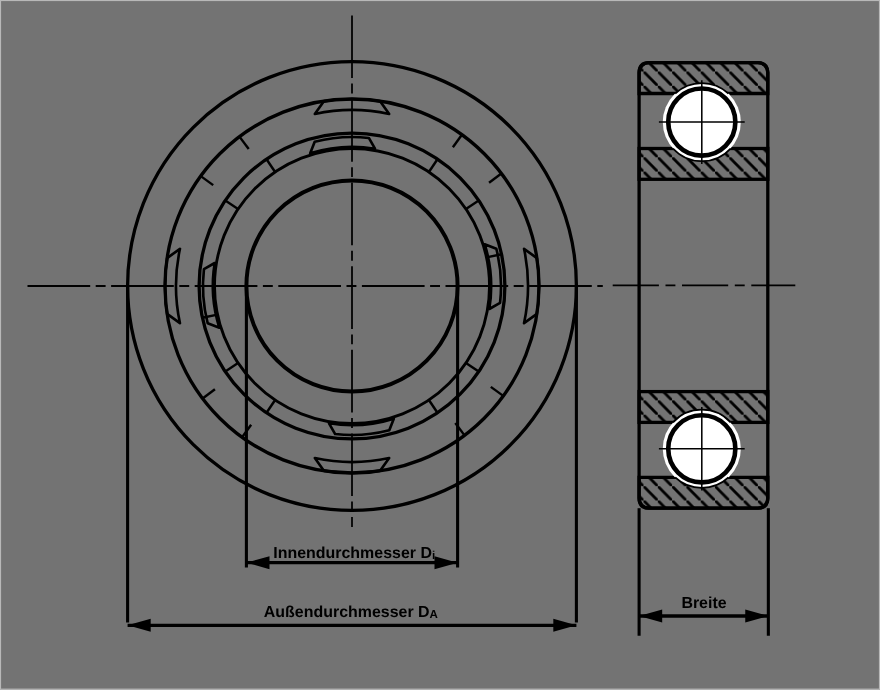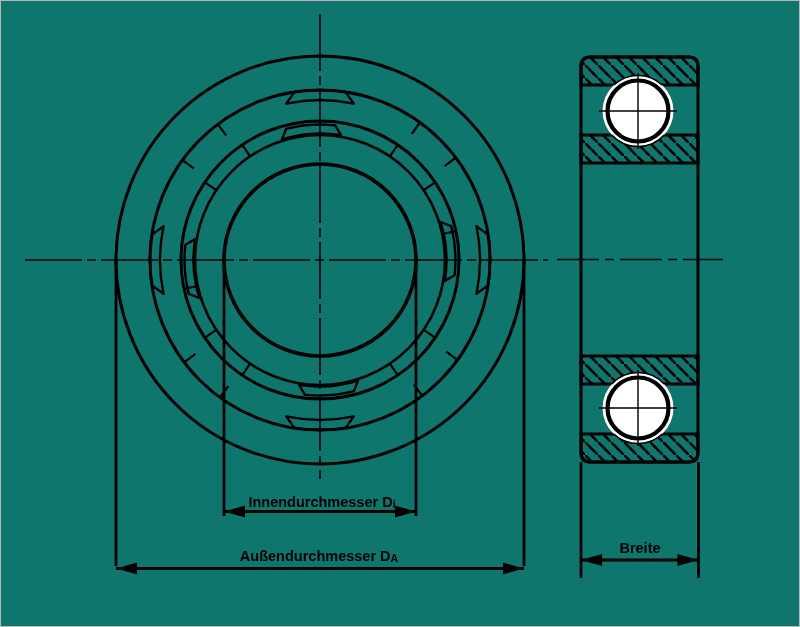--- a/index.html
+++ b/index.html
@@ -1,16 +1,16 @@
 <!DOCTYPE html>
 <html><head>
 <meta charset="utf-8">
 <style>
   html,body{margin:0;padding:0;background:#ffffff;}
-  .canvas{width:800px;height:627px;position:relative;background:#0f766e;overflow:hidden;}
+  .canvas{width:800px;height:627px;position:relative;background:#737373;overflow:hidden;}
   svg{display:block;}
   text.dim-label{font-family:"Liberation Sans",sans-serif;font-weight:bold;font-size:14.5px;fill:#000;}
   tspan.sub{font-size:10.5px;}
 </style>
 </head>
 <body>
 
 <div class="canvas">
 <svg id="drawing" width="800" height="627" viewBox="0 0 800 627" xmlns="http://www.w3.org/2000/svg">
   <defs>

